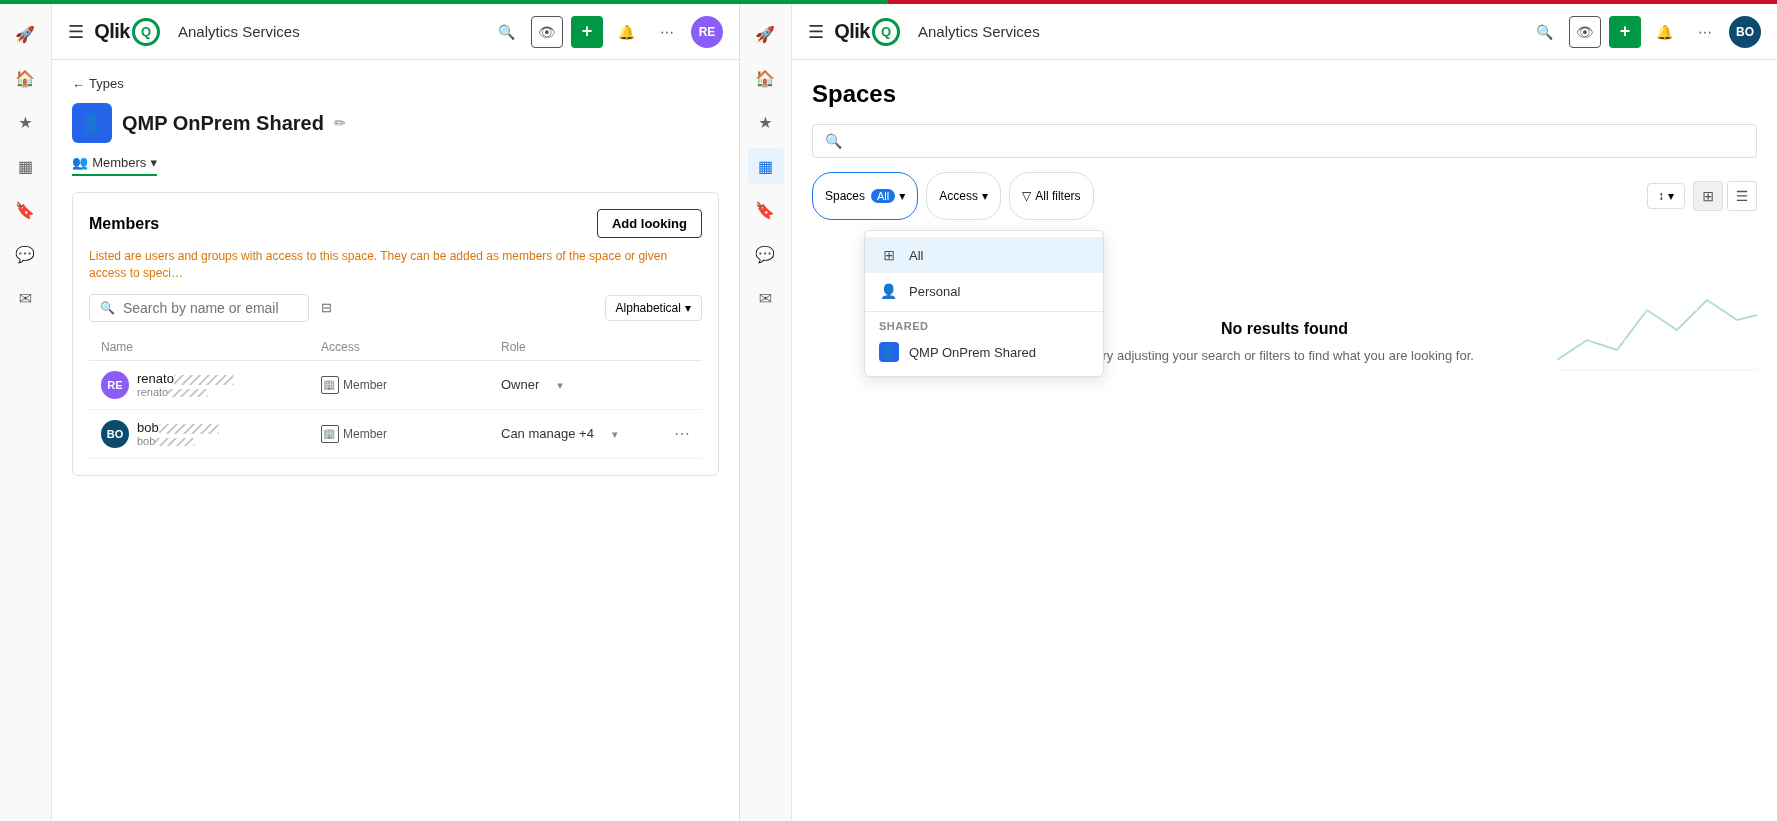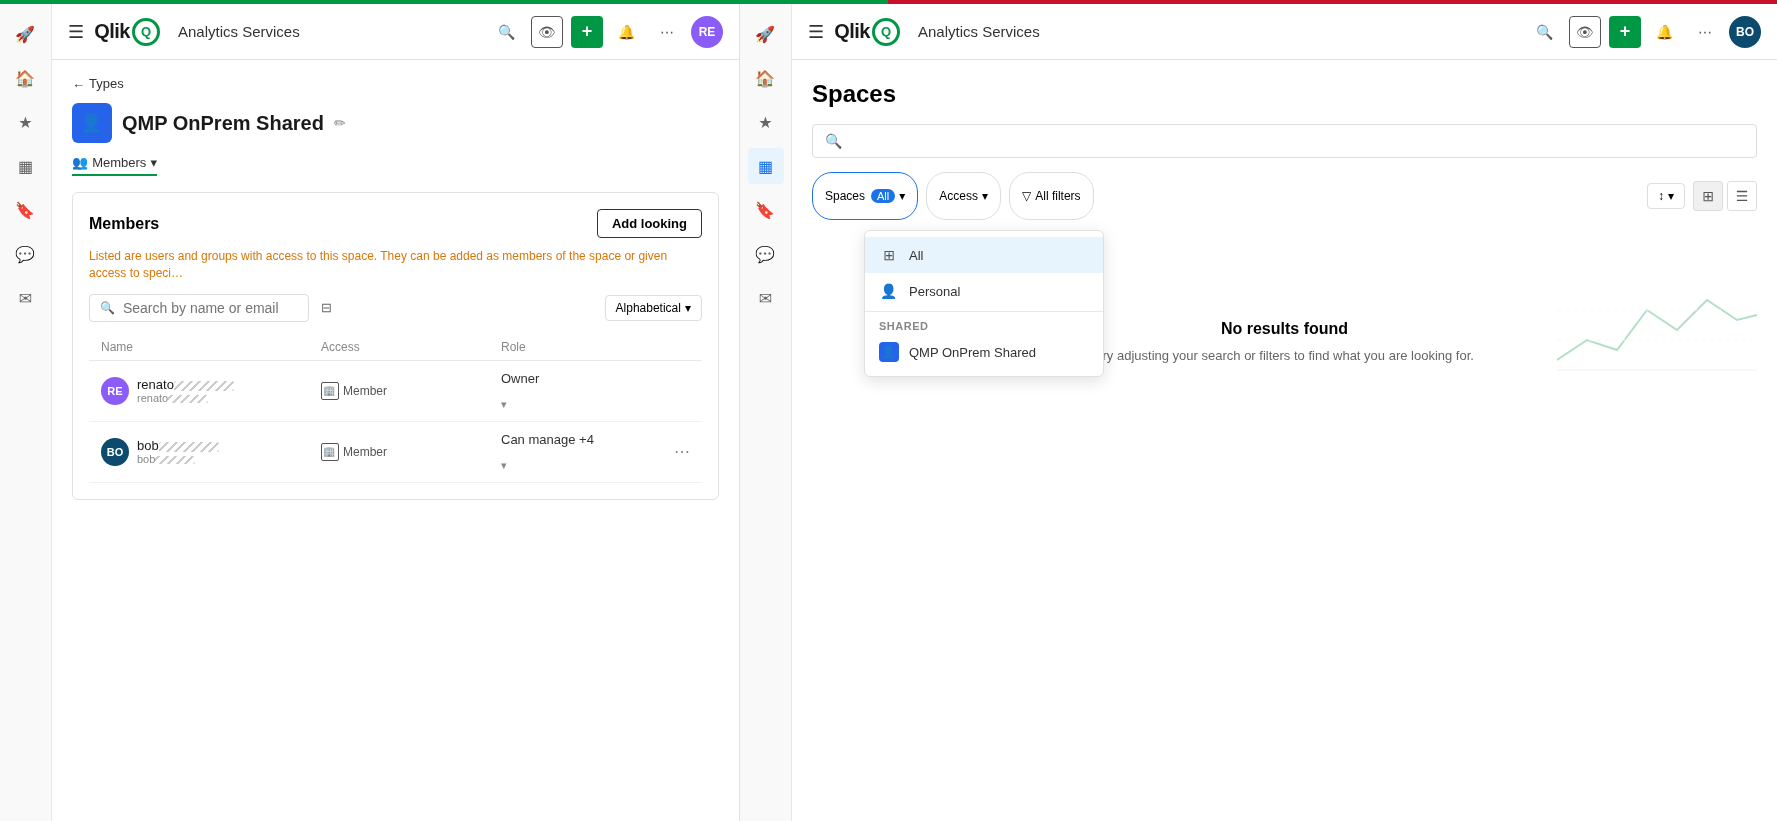--- a/index.html
+++ b/index.html
@@ -235,25 +235,24 @@
       border: 1.5px solid #555;
       border-radius: 2px;
       display: flex;
       align-items: center;
       justify-content: center;
       font-size: 10px;
     }
 
     .role-select {
       display: flex;
-      align-items: flex-start;
-      gap: 12px;
+      align-items: flex-end;
+      gap: 18px;
       font-size: 13px;
       color: #333;
-      flex-direction: column;
     }
     .role-arrow { color: #888; font-size: 11px; }
     .more-icon { color: #888; font-size: 16px; margin-left: 12px; cursor: pointer; }
     .hatch-sm {
       display: inline-block;
       width: 60px;
       height: 10px;
       background: repeating-linear-gradient(
         -45deg,
         #ccc,

